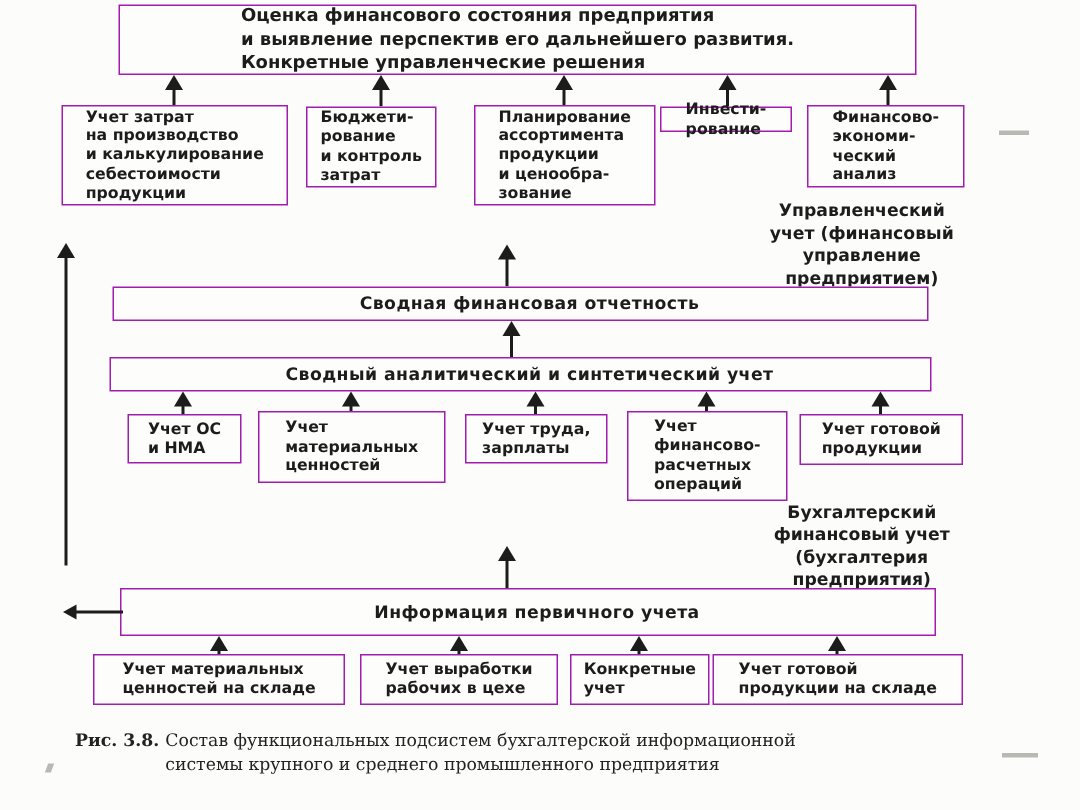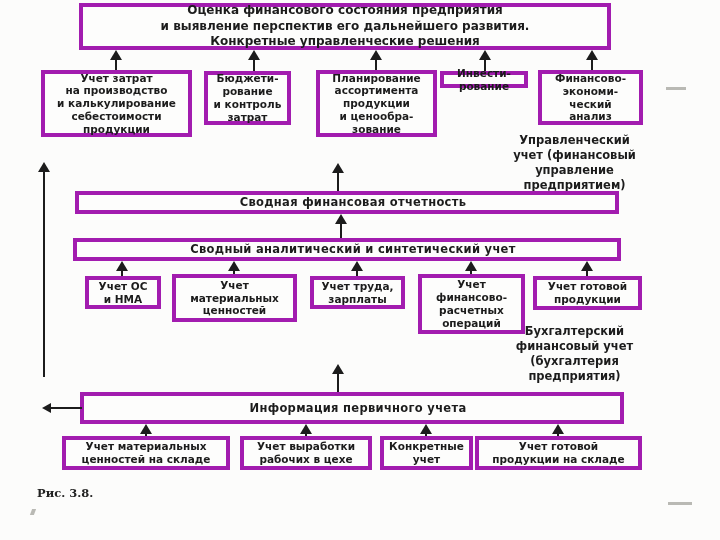--- a/index.html
+++ b/index.html
@@ -6,24 +6,23 @@
   .page{
     position:relative;
     width:720px;height:540px;
     background:#fcfcfb;
     font-family:"DejaVu Sans","Liberation Sans",sans-serif;
     color:#1c1c1c;
     overflow:hidden;
   }
   .box{
     position:absolute;
-    border:4px solid #a21caf;
+    border:1px solid #a21caf;
     background:#fdfdfc;
     display:flex;align-items:center;justify-content:center;
-    text-align:center;
     font-weight:bold;
     font-size:10.5px;line-height:1.22;
     white-space:pre-line;
     box-sizing:border-box;
   }
   .topbox{font-size:12px;line-height:1.3;}
   .bar{font-size:11.5px;letter-spacing:.3px;padding-left:12px;}
   .freelabel{
     position:absolute;
     font-weight:bold;
@@ -37,21 +36,21 @@
   .arrow-up .head{position:absolute;left:0;top:0;width:0;height:0;
     border-left:6px solid transparent;border-right:6px solid transparent;
     border-bottom:10px solid #1c1c1c;}
   
   .arrow-left{position:absolute;height:10px;}
   .arrow-left .shaft{position:absolute;left:7px;right:0;top:4px;height:2px;background:#1c1c1c;}
   .arrow-left .head{position:absolute;left:0;top:0;width:0;height:0;
     border-top:5px solid transparent;border-bottom:5px solid transparent;
     border-right:9px solid #1c1c1c;}
   .caption{
-    position:absolute;left:37px;top:486px;width:600px;
+    position:absolute;left:50px;top:486px;width:600px;
     font-family:"DejaVu Serif","Liberation Serif",serif;
     font-size:11.5px;line-height:1.35;color:#222;
     display:flex;gap:4px;
   }
   .caption .cap-label{font-weight:bold;white-space:nowrap;}
   .caption .cap-text{white-space:pre-line;}
   .artifact{position:absolute;background:#b9b9b4;}
 </style>
 </head>
 <body>
@@ -156,21 +155,21 @@
 ценностей</div>
   <div class="box" style="left:310px;top:276px;width:95px;height:33px;">Учет труда,
 зарплаты</div>
   <div class="box" style="left:418px;top:274px;width:107px;height:60px;">Учет
 финансово-
 расчетных
 операций</div>
   <div class="box" style="left:533px;top:276px;width:109px;height:34px;">Учет готовой
 продукции</div>
 
-  <div class="freelabel" style="left:492px;top:324px;width:165px;">Бухгалтерский
+  <div class="freelabel" style="left:492px;top:334px;width:165px;">Бухгалтерский
 финансовый учет
 (бухгалтерия
 предприятия)</div>
 
   <div class="arrow-up" style="left:332px;top:364px;height:28px;">
       <span class="shaft"></span>
       <span class="head"></span>
     </div>
 
   <div class="box bar" style="left:80px;top:392px;width:544px;height:32px;">Информация первичного учета</div>
@@ -201,19 +200,21 @@
 ценностей на складе</div>
   <div class="box" style="left:240px;top:436px;width:132px;height:34px;">Учет выработки
 рабочих в цехе</div>
   <div class="box" style="left:380px;top:436px;width:93px;height:34px;">Конкретные
 учет</div>
   <div class="box" style="left:475px;top:436px;width:167px;height:34px;">Учет готовой
 продукции на складе</div>
 
   <div class="caption">
     <span class="cap-label">Рис. 3.8.</span>
+    <span class="cap-text">Состав функциональных подсистем бухгалтерской информационной
+системы крупного и среднего промышленного предприятия</span>
   </div>
 
   <div class="artifact" style="left:666px;top:87px;width:20px;height:3px;"></div>
   <div class="artifact" style="left:668px;top:502px;width:24px;height:3px;"></div>
   <div class="artifact" style="left:31px;top:509px;width:4px;height:6px;transform:skewX(-20deg);"></div>
 
 </div>
 
 </body></html>

